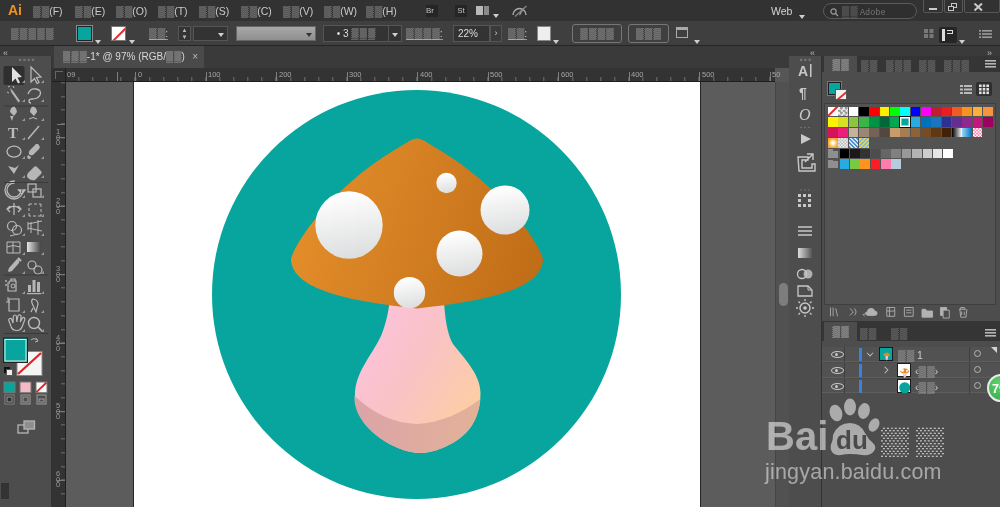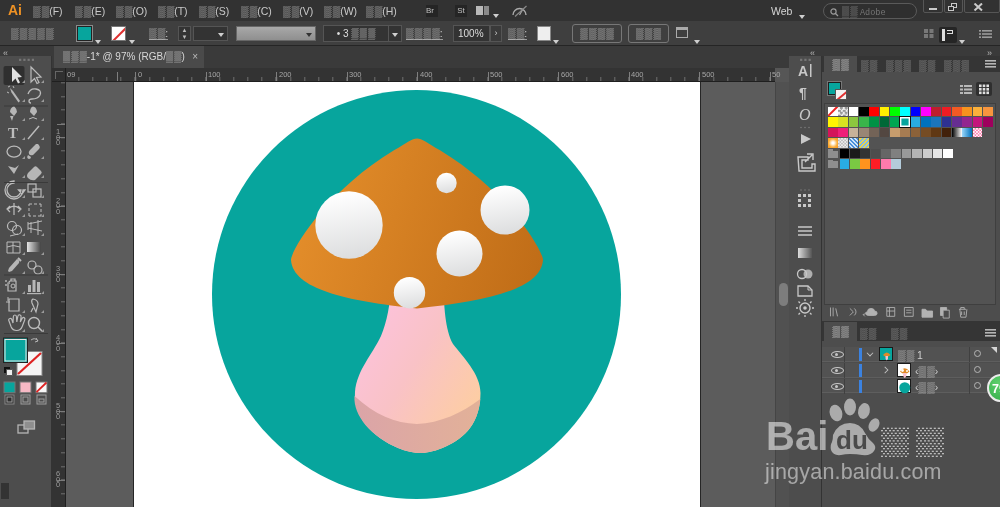--- a/index.html
+++ b/index.html
@@ -67,21 +67,21 @@
     <span class="caret" style="position:absolute;right:3px;top:6px"></span>
   </div>
 <div class="a" style="left:236px;top:26px;width:80px;height:15px;background:linear-gradient(#a8a8a8,#8f8f8f);border:1px solid #666">
     <span class="caret" style="position:absolute;right:3px;top:6px;border-top-color:#333"></span>
   </div>
 <div class="a" style="left:323px;top:25px;width:66px;height:17px;background:#333;border:1px solid #555;color:#ddd;font-size:10px;line-height:15px;text-align:center">• 3 <span class="k" style="font-size:10px">▒▒▒</span></div>
 <div class="a" style="left:389px;top:25px;width:13px;height:17px;background:#333;border:1px solid #555;border-left:none">
     <span class="caret" style="position:absolute;right:3px;top:7px"></span>
   </div>
 <div class="a t12" style="left:406px;top:27px;border-bottom:1px solid #999"><span class="k">▒▒▒▒</span>:</div>
-<div class="a" style="left:453px;top:25px;width:37px;height:17px;background:#333;border:1px solid #555;color:#ddd;font-size:10px;line-height:15px;padding-left:4px">100%</div>
+<div class="a" style="left:453px;top:25px;width:37px;height:17px;background:#333;border:1px solid #555;color:#ddd;font-size:10px;line-height:15px;padding-left:4px">22%</div>
 <div class="a" style="left:490px;top:25px;width:12px;height:17px;background:#3a3a3a;border:1px solid #555;color:#ccc;font-size:9px;line-height:15px;text-align:center">›</div>
 <div class="a t12" style="left:508px;top:27px;border-bottom:1px solid #999"><span class="k">▒▒</span>:</div>
 <div class="a" style="left:537px;top:26px;width:14px;height:15px;background:#eee;border:1px solid #888"></div>
 <div class="a" style="left:553px;top:32px"><span class="caret"></span></div>
 <div class="a" style="left:572px;top:24px;width:50px;height:19px;border:1px solid #777;border-radius:3px;color:#d5d5d5;font-size:10.5px;text-align:center;line-height:17px"><span class="k">▒▒▒▒</span></div>
 <div class="a" style="left:628px;top:24px;width:41px;height:19px;border:1px solid #777;border-radius:3px;color:#d5d5d5;font-size:10.5px;text-align:center;line-height:17px"><span class="k">▒▒▒</span></div>
 <div class="a" style="left:676px;top:27px;width:12px;height:11px;border:1px solid #aaa;border-top:3px solid #aaa"></div>
 <div class="a" style="left:694px;top:32px"><span class="caret"></span></div>
 <svg class="a" style="left:924px;top:29px" width="10" height="9">
     <g fill="#787878">

